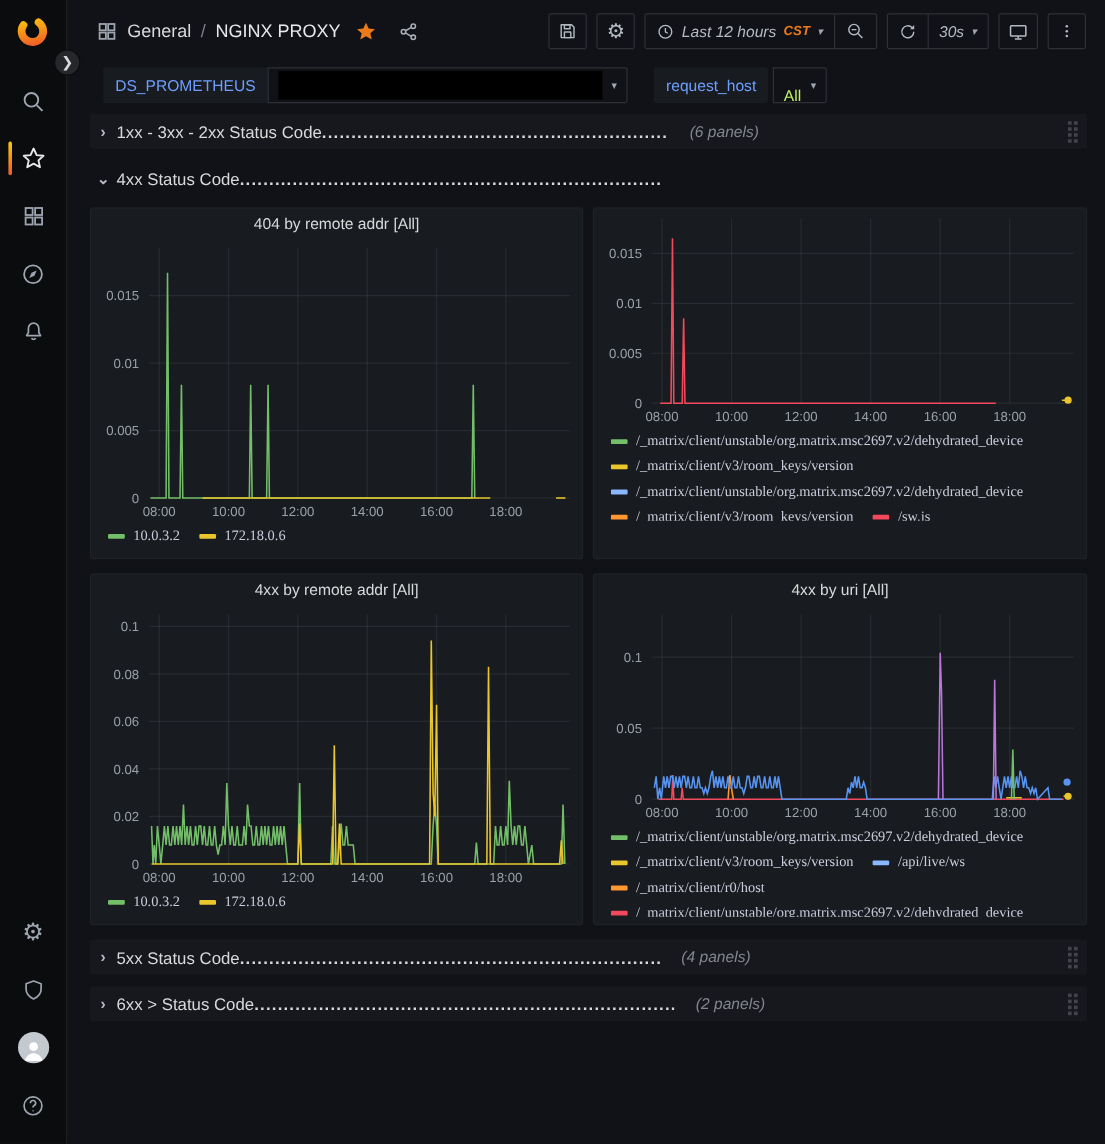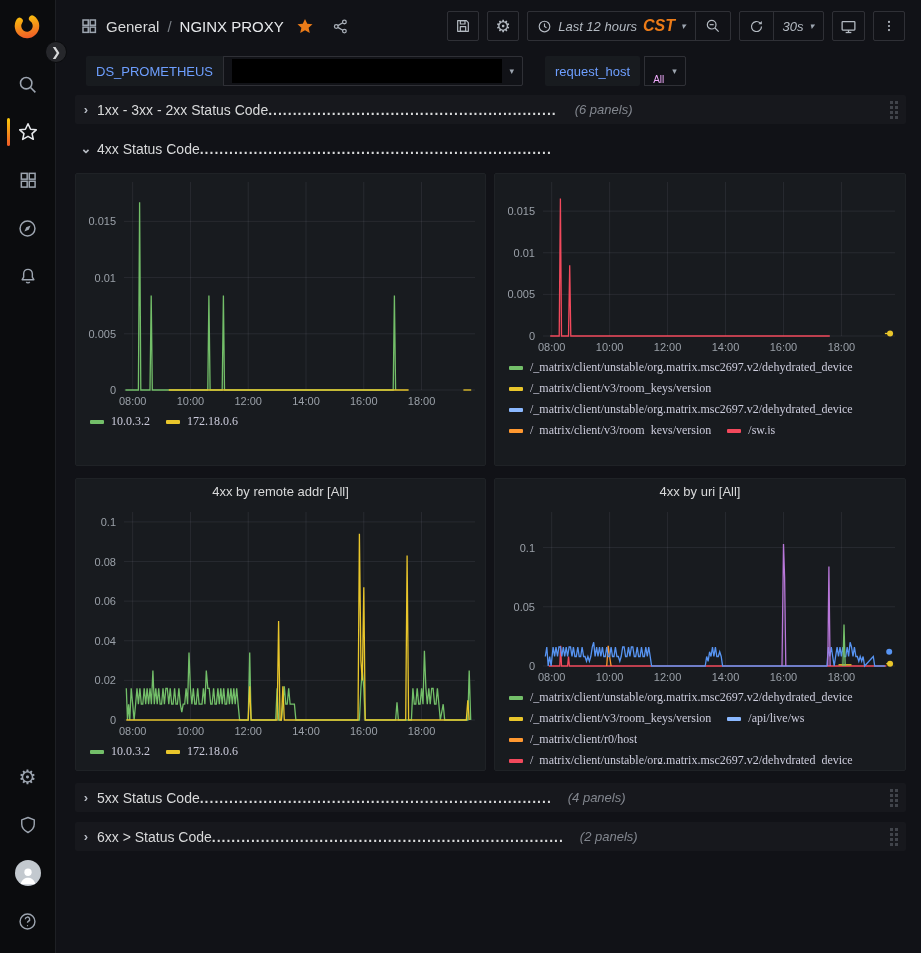--- a/index.html
+++ b/index.html
@@ -38,34 +38,34 @@
   .bc-star { margin-left:4px; display:flex; }
   .bc-share { margin-left:10px; display:flex; color:#aab0b9; }
   .topbar-actions { margin-left:auto; display:flex; align-items:center; gap:8px; }
   .tb-btn { height:30px; min-width:32px; display:flex; align-items:center; justify-content:center;
             gap:6px; padding:0 7px; border:1px solid rgba(204,204,220,0.16); border-radius:2px;
             color:#b4bac2; font-size:13px; background:transparent; }
   .tb-group { display:flex; align-items:center; height:30px;
             border:1px solid rgba(204,204,220,0.16); border-radius:2px; color:#b4bac2;font-style:italic; }
   .tb-seg { display:flex; align-items:center; gap:6px; padding:0 9px; height:100%; font-size:13px; }
   .tb-sep { width:1px; height:100%; background:rgba(204,204,220,0.16); }
-  .tz { color:#eb7b18; font-weight:700; font-size:16px; }
+  .tz { color:#eb7b18; font-weight:700; font-size:11px; }
   .caret { font-size:9px; color:#9da5b0; }
   .gear-glyph { font-size:17px; line-height:1; }
 
   
   .varbar { position:absolute; top:54px; left:8px; width:100%; height:34px;
             display:flex; align-items:center; padding-left:22px; gap:0; }
   .var-label { background:#181b1f; color:#6e9fff; font-size:13px; font-weight:500;
             height:30px; display:flex; align-items:center; padding:0 10px; border-radius:2px 0 0 2px; }
   .var-select { height:30px; display:flex; align-items:center; gap:8px;
             border:1px solid rgba(204,204,220,0.16); border-radius:0 2px 2px 0; padding:0 8px; }
   .redacted { width:270px; height:24px; background:#000; }
   .var-spacer { width:22px; }
-  .var-all { color:#f0abfc; font-size:10px;margin-top:16px; }
+  .var-all { color:#bef264; font-size:13px;margin-top:16px; }
 
   
   .dash { position:absolute; top:95px; left:19px; width:831px; }
   .row-header { display:flex; align-items:center; height:29px; margin-bottom:10px;
                 border-radius:2px; color:#d8d9da; }
   .row-header.shaded { background:#17181d; }
   .row-chev { width:22px; text-align:center; color:#b7bcc4; font-size:13px; font-weight:700; }
   .row-chev.down { transform:none; }
   .row-title { font-size:14px; font-weight:400; white-space:nowrap; }
   .row-dots { font-size:14px; font-weight:700; letter-spacing:1px; overflow:hidden;
@@ -319,20 +319,21 @@
     </div>
 
     <div class="row-header" style="margin-top:2px;">
       <span class="row-chev down">⌄</span>
       <span class="row-title">4xx Status Code </span>
       <span class="row-dots">....................................................................................</span>
     </div>
 
     <div class="grid2">
       <div class="panel">
+        <div class="panel-title">404 by remote addr [All]</div>
         <svg class="chart tall" viewBox="0 0 409 236">
             <line class="grid-line" x1="56.66666666666666" x2="56.66666666666666" y1="8" y2="216"></line>
             <text class="xtick" x="56.66666666666666" y="231">08:00</text>
             <line class="grid-line" x1="114.44444444444443" x2="114.44444444444443" y1="8" y2="216"></line>
             <text class="xtick" x="114.44444444444443" y="231">10:00</text>
             <line class="grid-line" x1="172.2222222222222" x2="172.2222222222222" y1="8" y2="216"></line>
             <text class="xtick" x="172.2222222222222" y="231">12:00</text>
             <line class="grid-line" x1="229.99999999999994" x2="229.99999999999994" y1="8" y2="216"></line>
             <text class="xtick" x="229.99999999999994" y="231">14:00</text>
             <line class="grid-line" x1="287.7777777777777" x2="287.7777777777777" y1="8" y2="216"></line>

